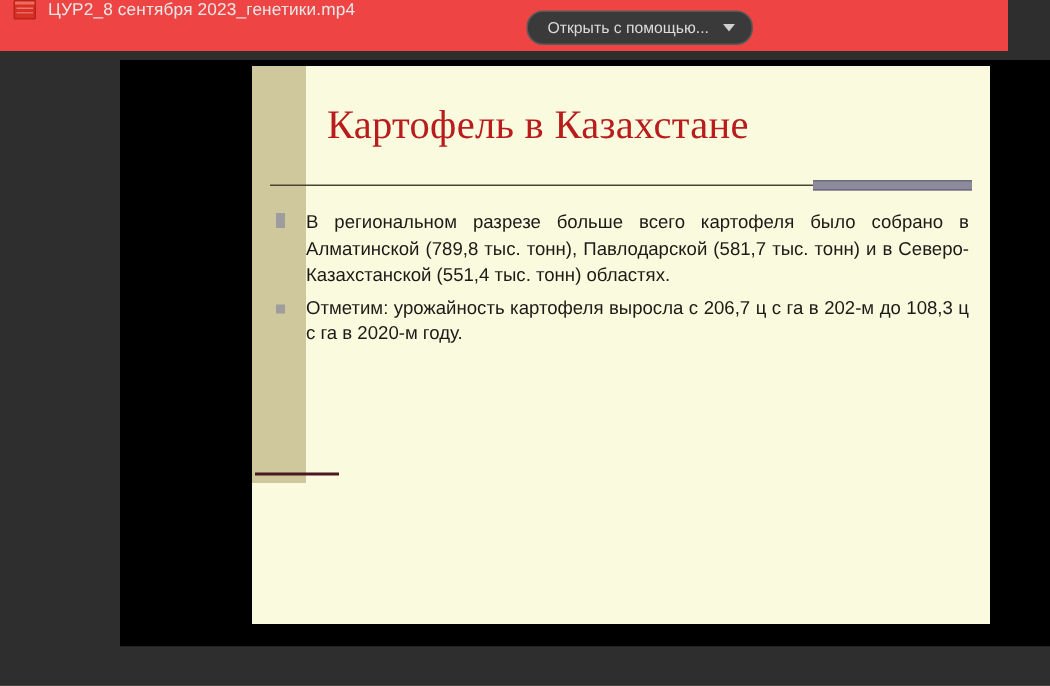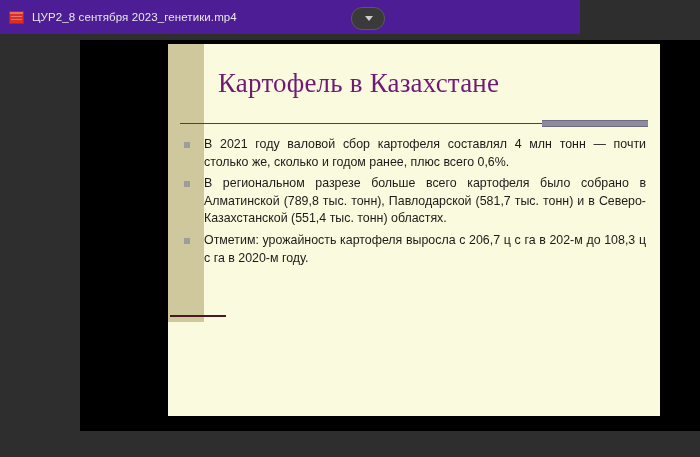--- a/index.html
+++ b/index.html
@@ -20,25 +20,25 @@
     width: 700px;
     height: 457px;
     background: #2e2e2e;
   }
 
   
   .title-bar {
     position: absolute;
     left: 0;
     top: 0;
-    width: 580px;
+    width: 672px;
     height: 34px;
-    background: #4c1d95;
+    background: #ef4444;
     display: flex;
-    align-items: center;
+    align-items: flex-start;
   }
 
   .file-chip {
     display: flex;
     align-items: center;
     margin-left: 9px;
     gap: 8px;
   }
 
   .media-file-icon {
@@ -145,21 +145,21 @@
     background: #4a1722;
   }
 
   .slide-title {
     position: absolute;
     left: 50px;
     top: 24px;
     width: 420px;
     font-family: "Liberation Serif", "DejaVu Serif", serif;
     font-size: 27px;
-    color: #701a75;
+    color: #b91c1c;
     letter-spacing: 0.2px;
     white-space: nowrap;
   }
 
   .title-rule {
     position: absolute;
     left: 12px;
     top: 79px;
     width: 468px;
     height: 1px;
@@ -224,20 +224,21 @@
 <div class="app-window">
 
   <div class="title-bar">
 
     <div class="file-chip">
       <span class="media-file-icon"></span>
       <span class="file-name">ЦУР2_8 сентября 2023_генетики.mp4</span>
     </div>
 
     <div class="open-with-button">
+      <span class="open-with-label">Открыть с помощью...</span>
       <span class="chevron-down-icon"></span>
     </div>
 
   </div>
 
   <div class="video-stage">
 
     <div class="slide">
 
       <div class="slide-left-band"></div>
@@ -245,21 +246,20 @@
 
       <div class="slide-title">Картофель в Казахстане</div>
 
       <div class="title-rule"></div>
       <div class="title-rule-cap"></div>
 
       <div class="bullet-list">
 
         <div class="bullet-item">
           <span class="bullet-marker"></span>
-          <span>В 2021 году валовой сбор картофеля составлял 4 млн тонн — почти столько же, сколько и годом ранее, плюс всего 0,6%.</span>
         </div>
 
         <div class="bullet-item">
           <span class="bullet-marker"></span>
           <span>В региональном разрезе больше всего картофеля было собрано в Алматинской (789,8 тыс. тонн), Павлодарской (581,7 тыс. тонн) и в Северо-Казахстанской (551,4 тыс. тонн) областях.</span>
         </div>
 
         <div class="bullet-item">
           <span class="bullet-marker"></span>
           <span>Отметим: урожайность картофеля выросла с 206,7 ц с га в 202-м до 108,3 ц с га в 2020-м году.</span>

